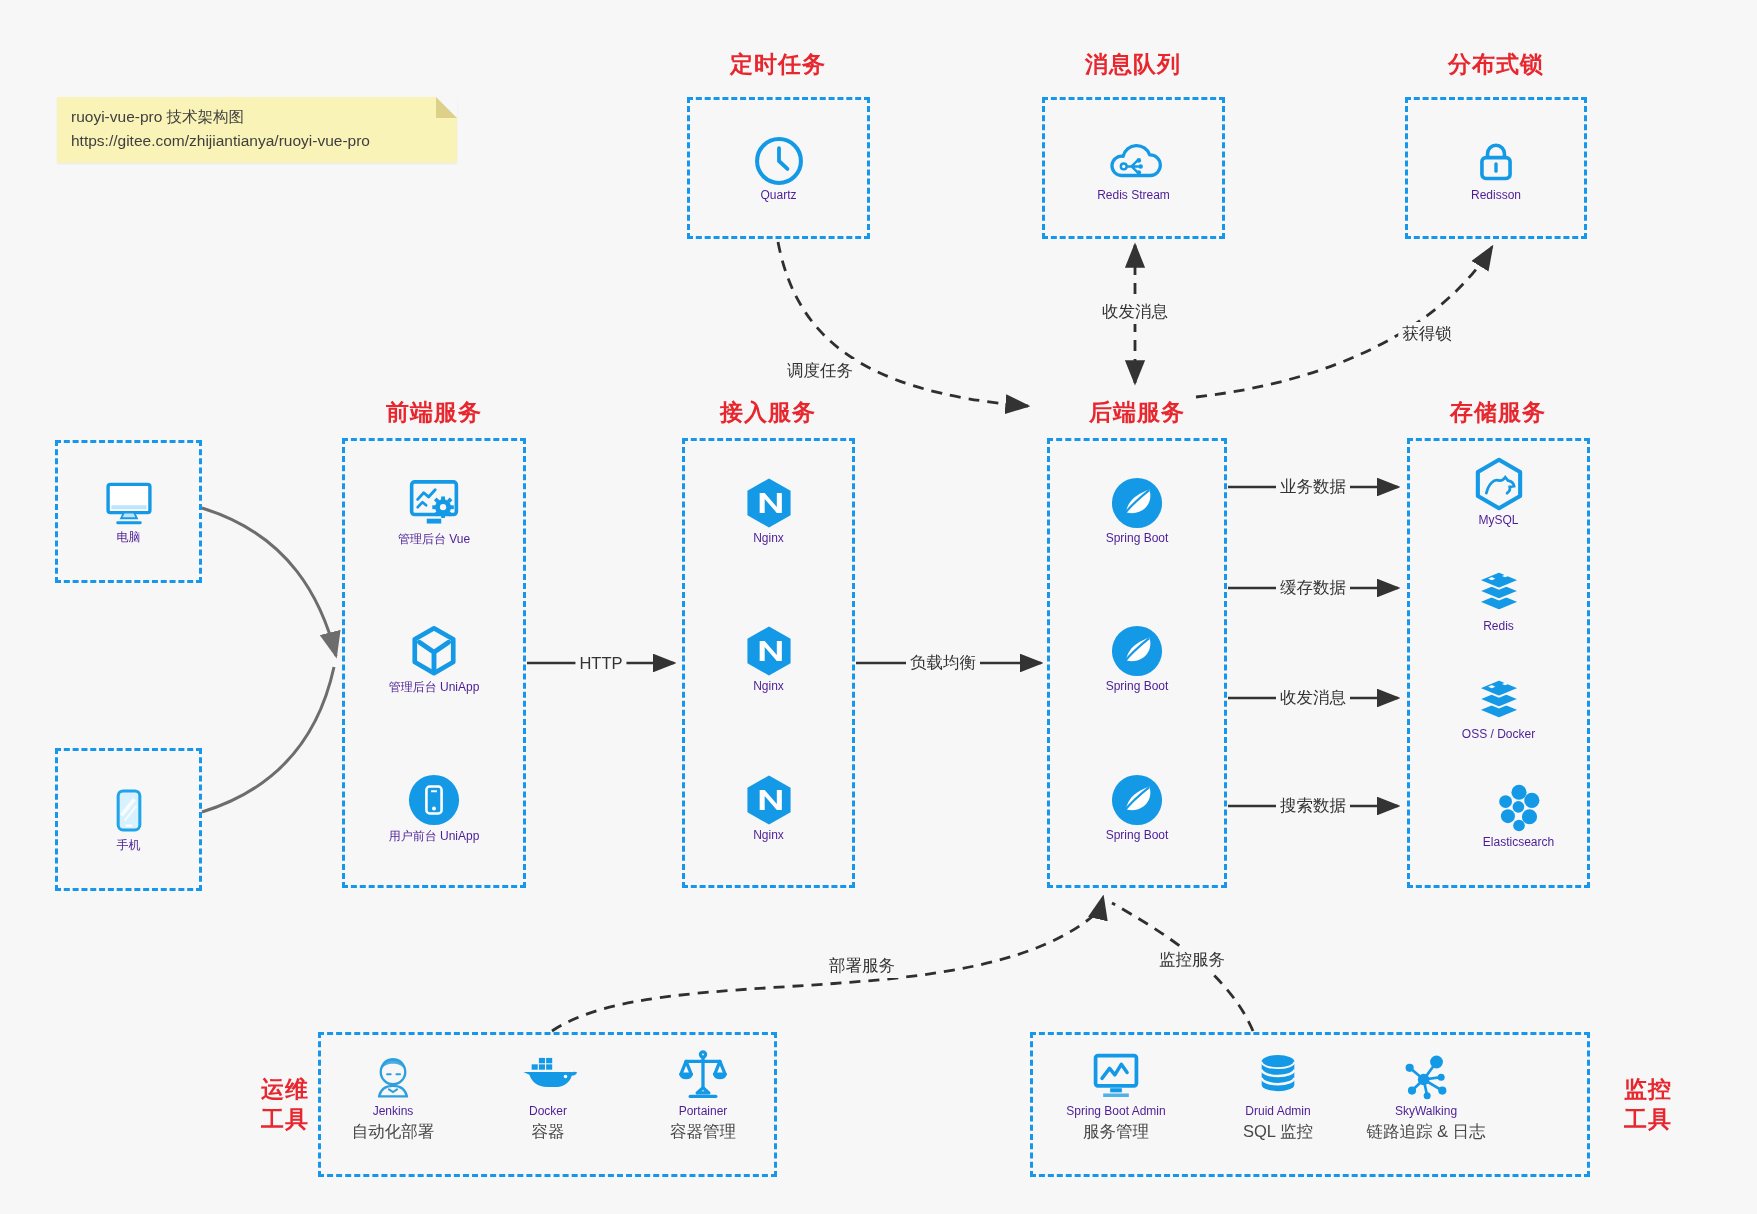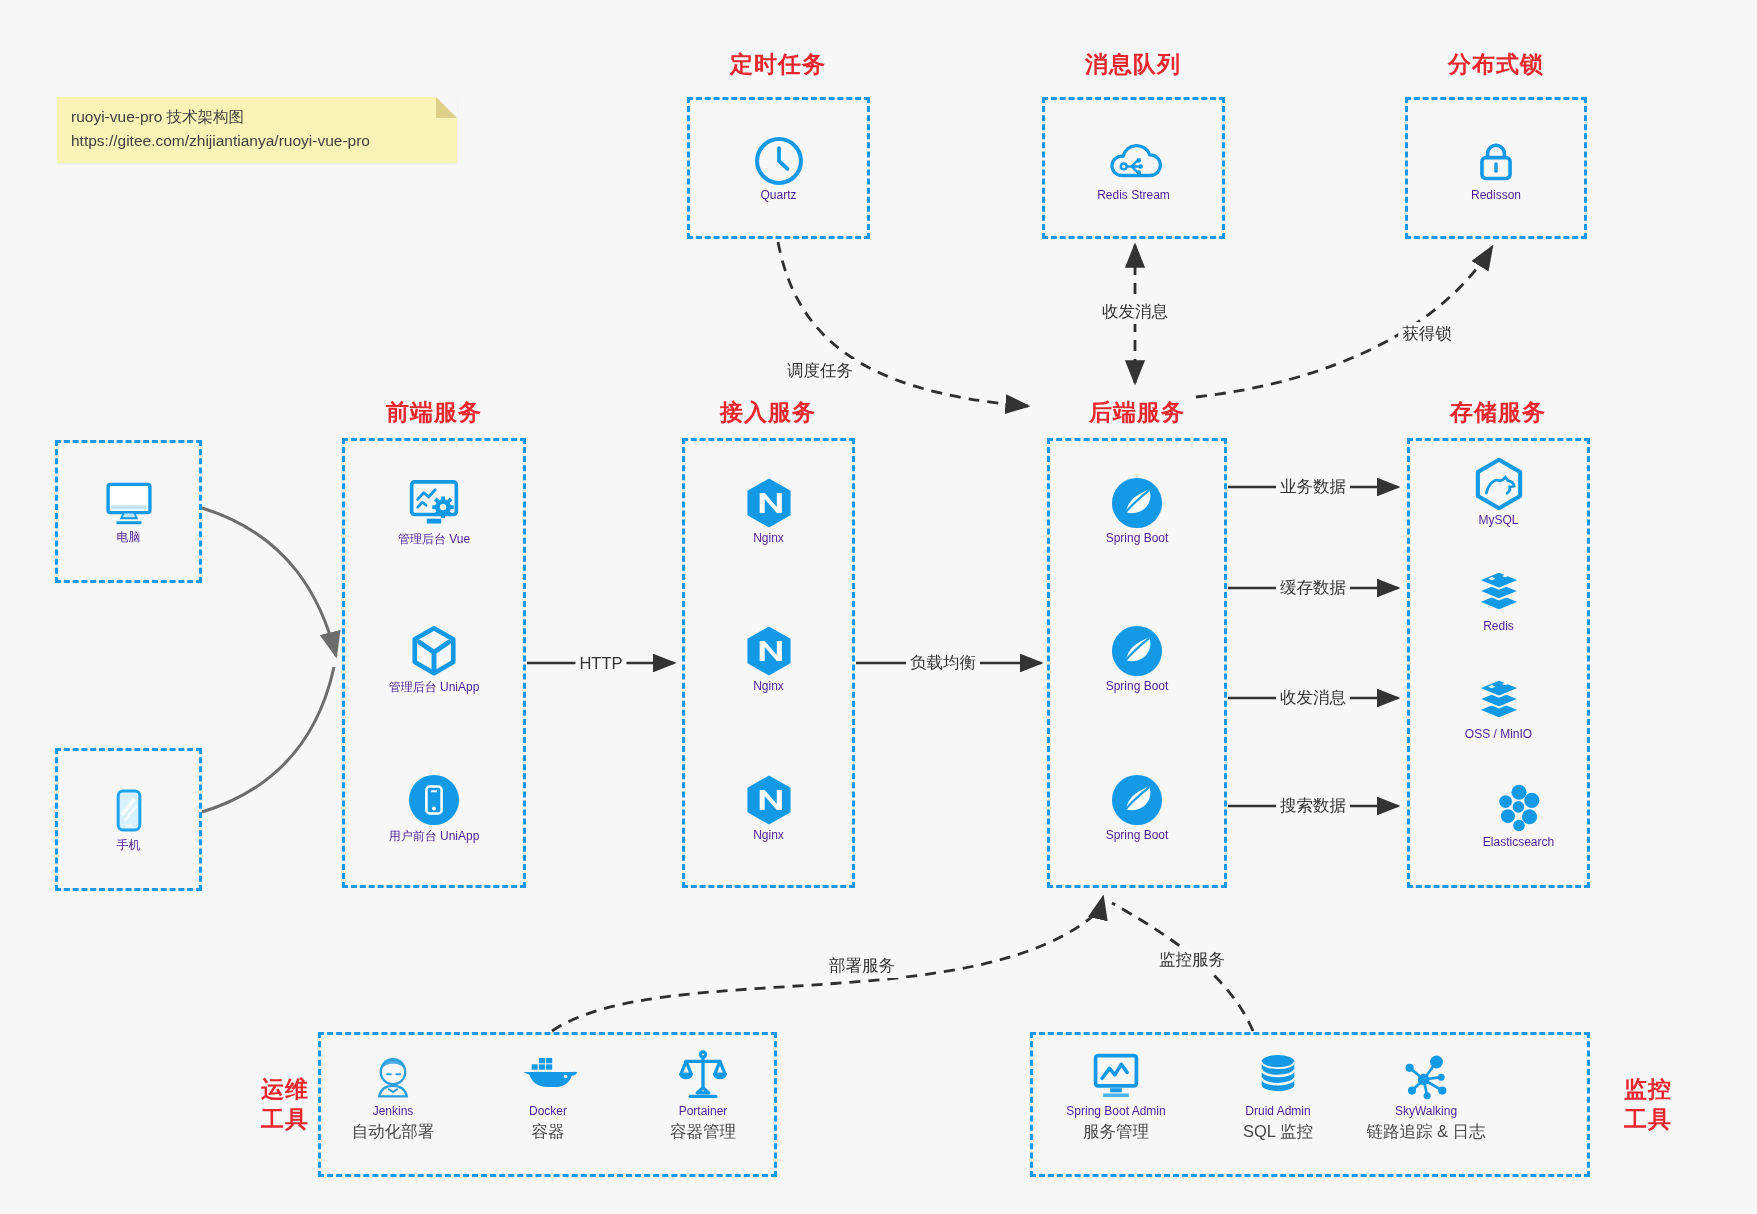--- a/index.html
+++ b/index.html
@@ -285,21 +285,21 @@
     <div class="vitem" style="top:230px;">
       <span class="icon">
         <svg width="58" height="56" viewBox="0 0 48 44">
           <path d="M24,24 L41,31 L24,38 L7,31 z" fill="#1499e6" stroke="#f7f7f8" stroke-width="1.6"></path>
           <path d="M24,15 L41,22 L24,29 L7,22 z" fill="#1499e6" stroke="#f7f7f8" stroke-width="1.6"></path>
           <path d="M24,6 L41,13 L24,20 L7,13 z" fill="#1499e6" stroke="#f7f7f8" stroke-width="1.6"></path>
           <path d="M18,10.5 l3,1.3 -3,1.3 -3,-1.3 z" fill="#ffffff"></path>
           <path d="M29,8.5 l2.6,1.1 -2.6,1.1 -2.6,-1.1 z" fill="#ffffff"></path>
         </svg>
       </span>
-      <div class="ilabel">OSS / MinIO</div>
+      <div class="ilabel">OSS / Docker</div>
     </div>
     <div class="vitem" style="top:340px;padding-left:40px;">
       <span class="icon">
         <svg width="56" height="54" viewBox="0 0 48 46">
           <g fill="#1499e6">
             <circle cx="24" cy="9.5" r="6.5"></circle>
             <circle cx="12.5" cy="17.5" r="5.5"></circle>
             <circle cx="35" cy="16.5" r="6.5"></circle>
             <circle cx="23.5" cy="22" r="5"></circle>
             <circle cx="14.5" cy="30" r="6"></circle>

